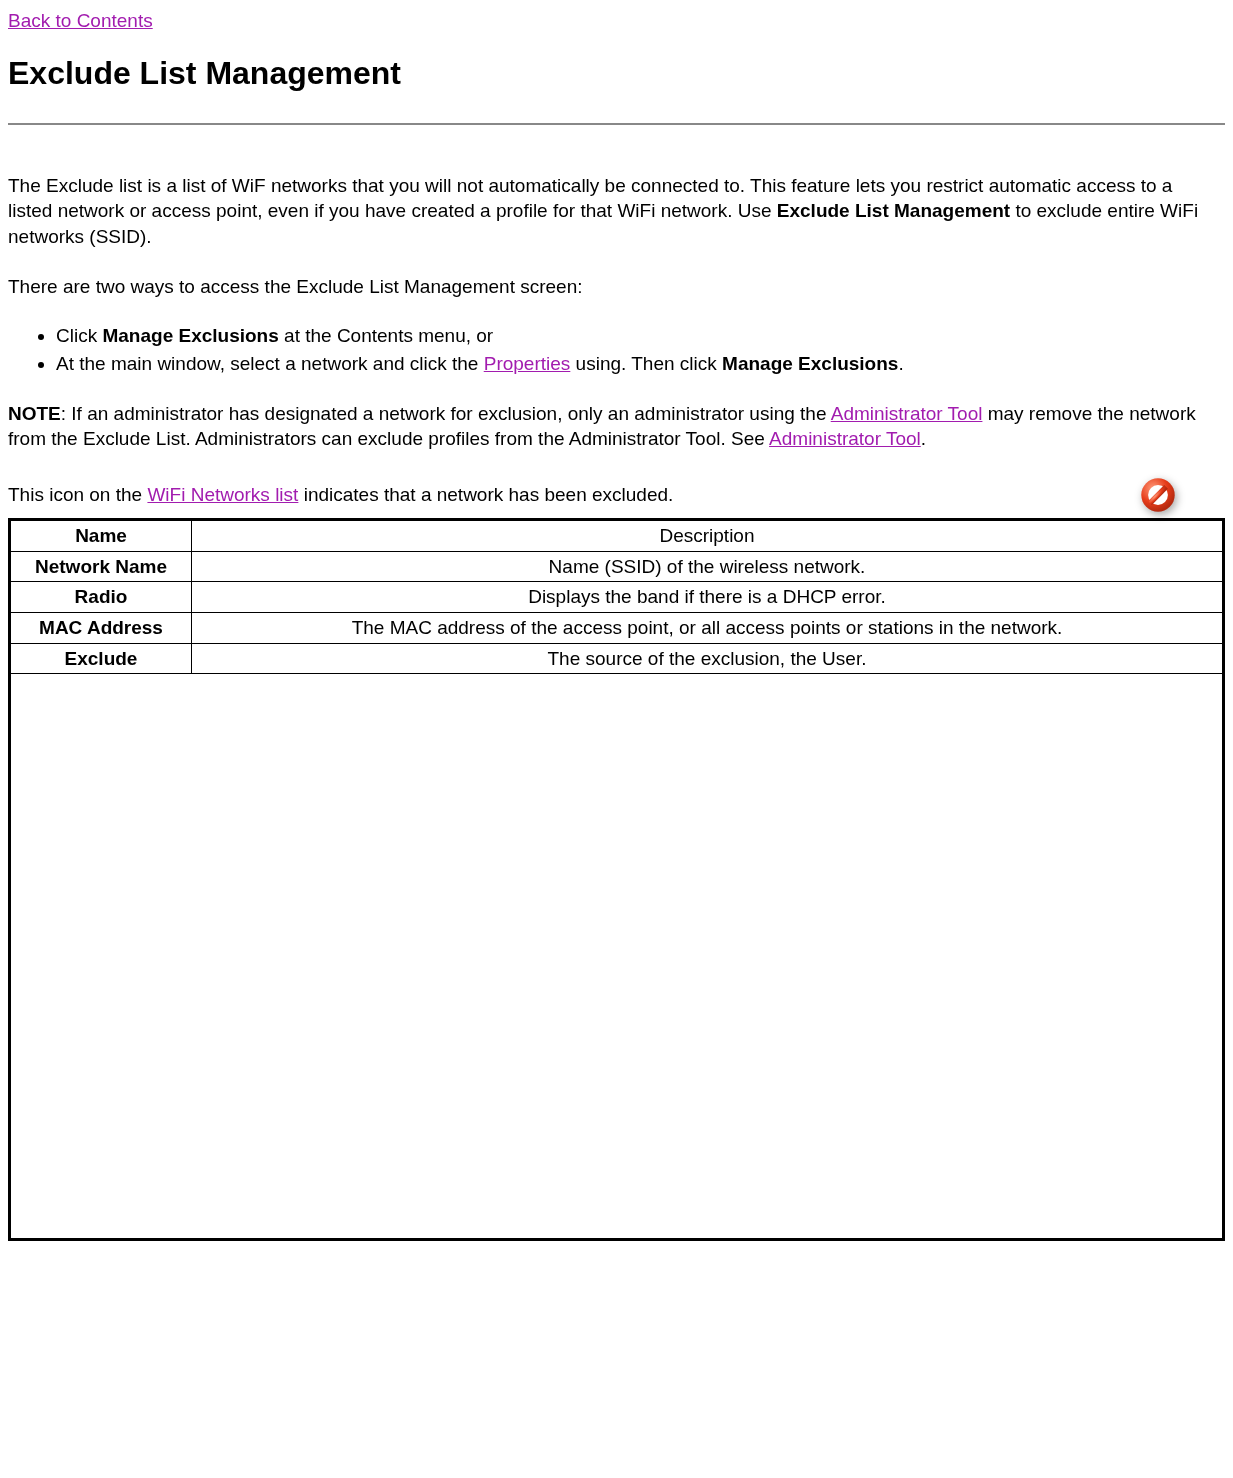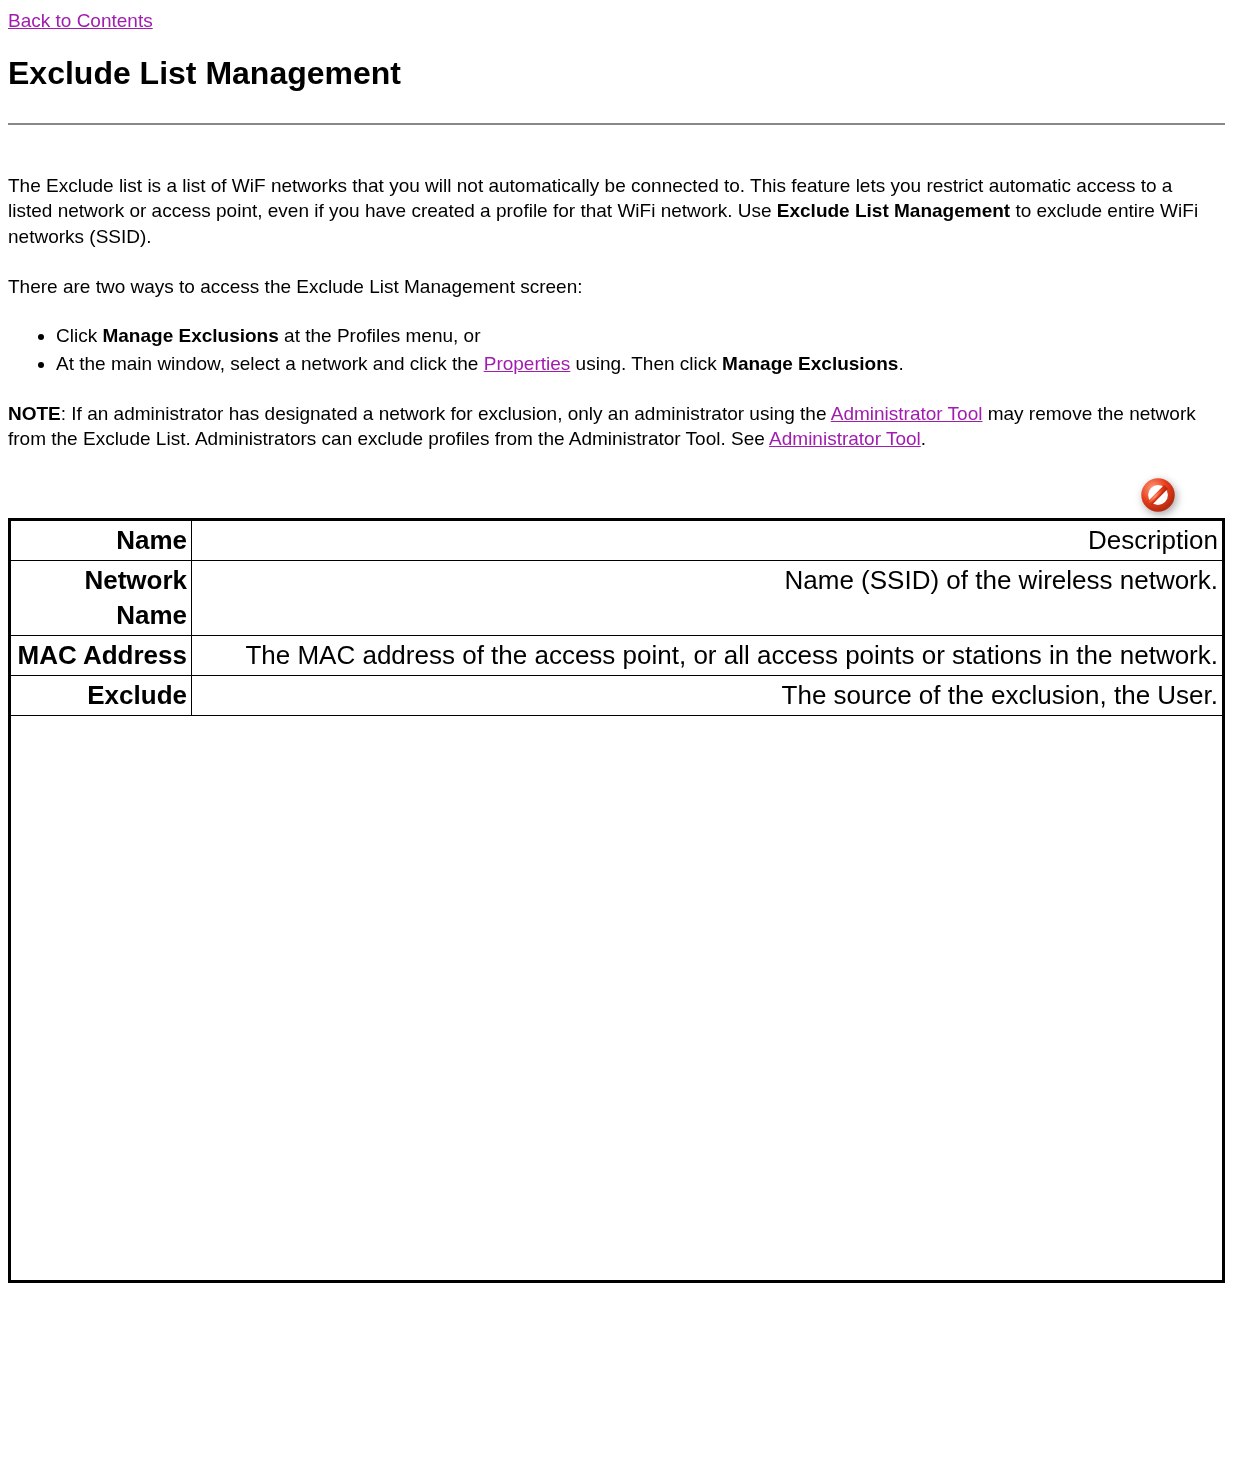--- a/index.html
+++ b/index.html
@@ -54,23 +54,23 @@
       filter: drop-shadow(2px 3px 4px rgba(0,0,0,0.35));
     }
     table {
       border-collapse: collapse;
       width: 100%;
       border: 3px solid #000;
     }
     th, td {
       border: 1px solid #000;
       padding: 2px 4px;
-      text-align: right;
+      text-align: center;
       vertical-align: top;
-      font-size: 26px;
+      font-size: 19px;
     }
     th {
       font-weight: normal;
     }
     .name-col {
       width: 172px;
       font-weight: bold;
     }
     .table-spacer td {
       height: 560px;
@@ -89,32 +89,35 @@
 <hr>
 
 <p>
   <span>The Exclude list is a list of WiF networks that you will not automatically be connected to. This feature lets you restrict automatic access to a listed network or access point, even if you have created a profile for that WiFi network. Use </span><span class="bold">Exclude List Management</span><span> to exclude entire WiFi networks (SSID).</span>
 </p>
 
 <p>There are two ways to access the Exclude List Management screen:</p>
 
 <ul>
   <li>
-    <span>Click </span><span class="bold">Manage Exclusions</span><span> at the Profiles menu, or</span>
+    <span>Click </span><span class="bold">Manage Exclusions</span><span> at the Contents menu, or</span>
   </li>
   <li>
     <span>At the main window, select a network and click the </span><a href="#">Properties</a><span> using. Then click </span><span class="bold">Manage Exclusions</span><span>.</span>
   </li>
 </ul>
 
 <p>
   <span class="bold">NOTE</span><span>: If an administrator has designated a network for exclusion, only an administrator using the </span><a href="#">Administrator Tool</a><span> may remove the network from the Exclude List. Administrators can exclude profiles from the Administrator Tool. See </span><a href="#">Administrator Tool</a><span>.</span>
 </p>
 
 <div class="icon-row">
+  <div>
+    <span>This icon on the </span><a href="#">WiFi Networks list</a><span> indicates that a network has been excluded.</span>
+  </div>
   <svg class="exclude-icon" viewBox="0 0 100 100">
     <defs>
       <radialGradient id="g1" cx="35%" cy="30%" r="70%">
         <stop offset="0%" stop-color="#ff9a7a"></stop>
         <stop offset="60%" stop-color="#e63c1a"></stop>
         <stop offset="100%" stop-color="#b52a10"></stop>
       </radialGradient>
     </defs>
     <circle cx="50" cy="50" r="44" fill="url(#g1)"></circle>
     <circle cx="50" cy="50" r="26" fill="#fff"></circle>
@@ -126,20 +129,24 @@
   <tbody>
       <tr>
     <th class="name-col">Name</th>
     <th>Description</th>
   </tr>
   <tr>
     <td class="name-col">Network Name</td>
     <td>Name (SSID) of the wireless network.</td>
   </tr>
   <tr>
+    <td class="name-col">Radio</td>
+    <td>Displays the band if there is a DHCP error.</td>
+  </tr>
+  <tr>
     <td class="name-col">MAC Address</td>
     <td>The MAC address of the access point, or all access points or stations in the network.</td>
   </tr>
   <tr>
     <td class="name-col">Exclude</td>
     <td>The source of the exclusion, the User.</td>
   </tr>
   <tr class="table-spacer">
     <td colspan="2"></td>
   </tr>

